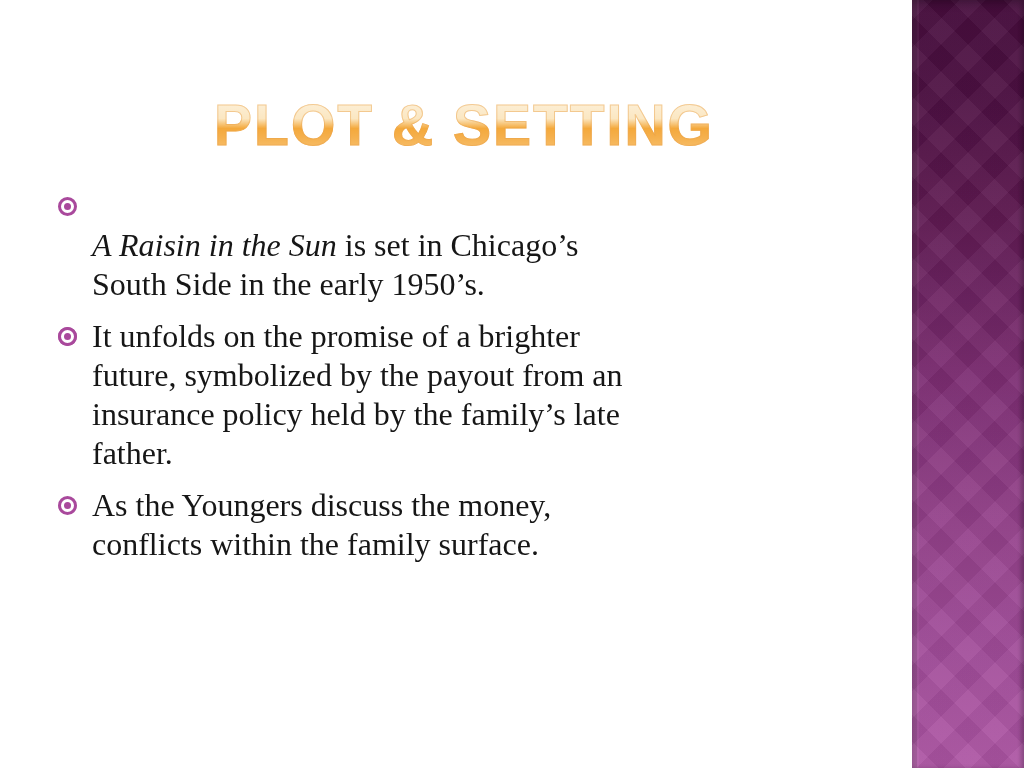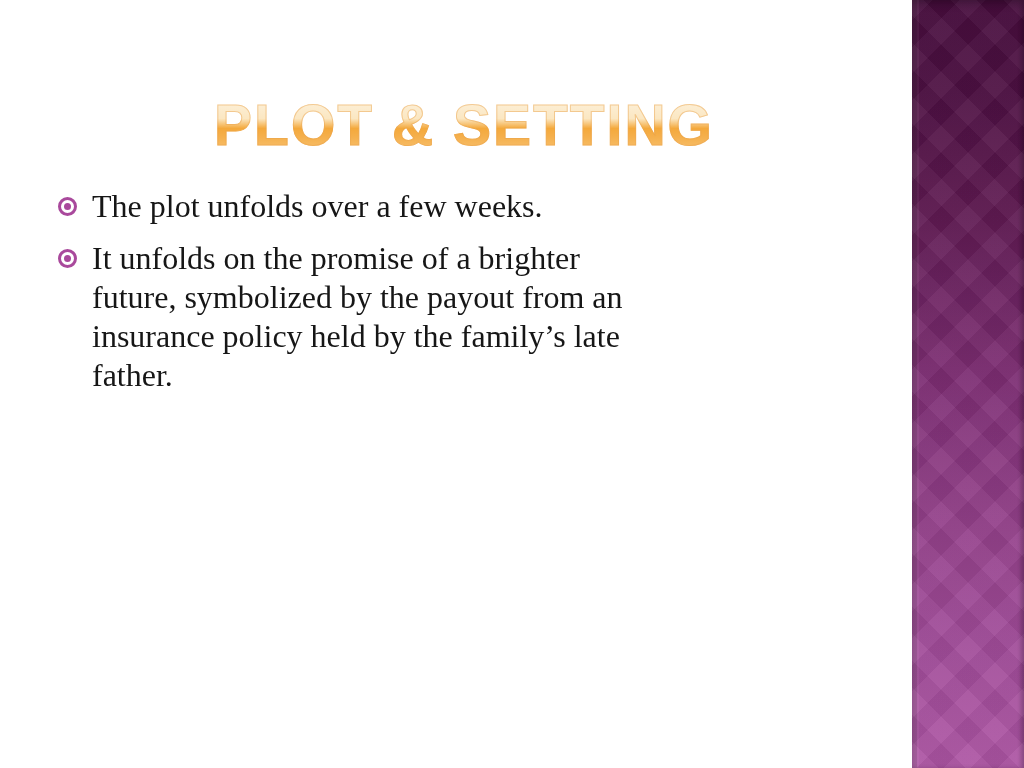--- a/index.html
+++ b/index.html
@@ -111,26 +111,37 @@
 </head>
 <body>
 
 <div class="slide">
   <div class="content">
     <h1 class="slide-title">Plot &amp; Setting</h1>
 
     <ul class="bullets">
       <li>
         <span class="bullet-marker"></span>
-        <span class="bullet-text">The plot unfolds over a few weeks.</span>
+        <span class="bullet-text">
+          <span class="lead-italic">A Raisin in the Sun</span><span> is set in Chicago’s
+South Side in the early 1950’s.</span>
+        </span>
+      </li>
+      <li>
+        <span class="bullet-marker"></span>
       </li>
       <li>
         <span class="bullet-marker"></span>
         <span class="bullet-text">It unfolds on the promise of a brighter
 future, symbolized by the payout from an
 insurance policy held by the family’s late
 father.</span>
       </li>
+      <li>
+        <span class="bullet-marker"></span>
+        <span class="bullet-text">As the Youngers discuss the money,
+conflicts within the family surface.</span>
+      </li>
     </ul>
   </div>
 
   <div class="sidebar"></div>
 </div>
 
 </body></html>

